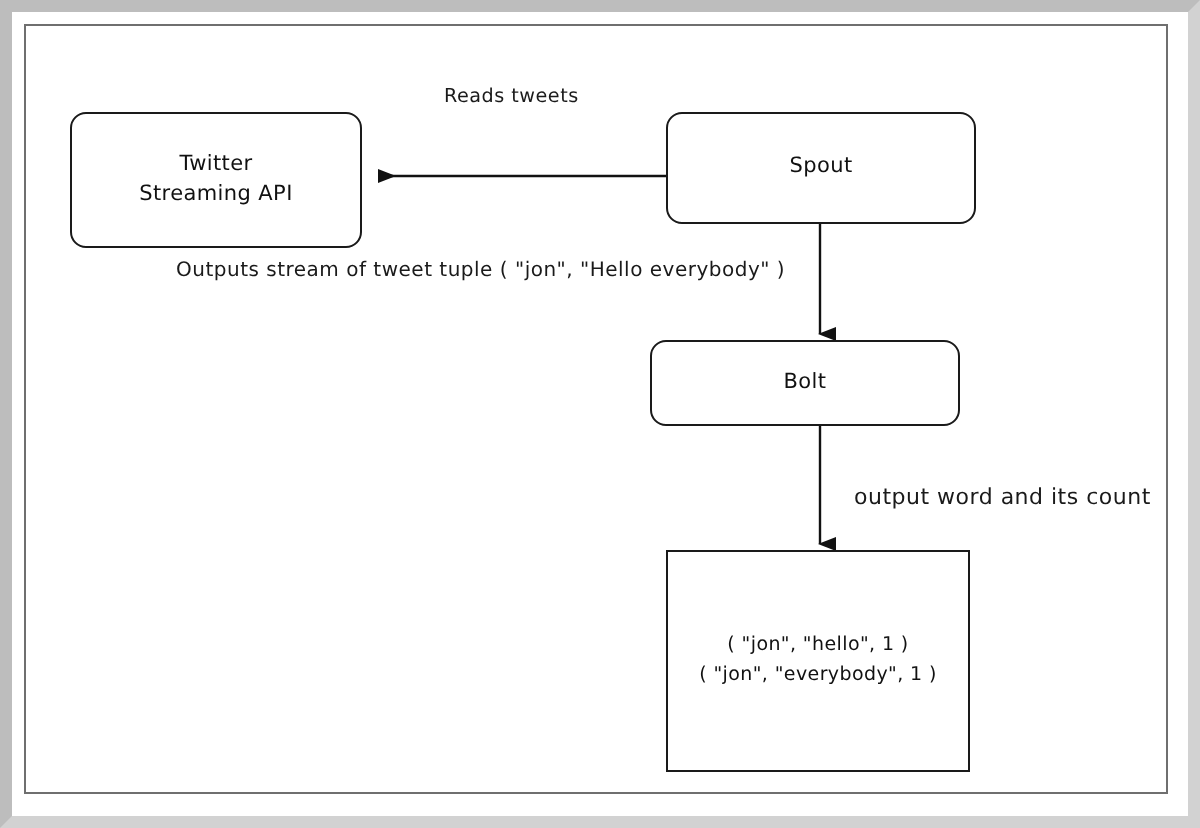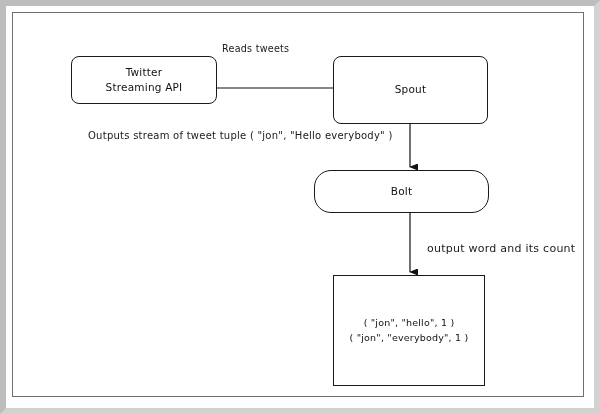--- a/index.html
+++ b/index.html
@@ -59,23 +59,23 @@
     font-size: 10.5px;
     line-height: 1.45;
     letter-spacing: 0.2px;
   }
   .node.rounded { border-radius: 8px; }
   .node.square  { border-radius: 0; }
 
   .node-label { white-space: pre-line; }
 
   
-  #node-twitter { left: 35px;  top: 56px;  width: 146px; height: 48px; margin-left: 36px; }
-  #node-spout   { left: 333px; top: 56px;  width: 155px; height: 68px; }
-  #node-bolt    { left: 314px; top: 170px; width: 175px; height: 43px; border-radius: 17px; }
+  #node-twitter { left: 35px;  top: 56px;  width: 146px; height: 68px; }
+  #node-spout   { left: 333px; top: 56px;  width: 155px; height: 56px; }
+  #node-bolt    { left: 325px; top: 170px; width: 155px; height: 43px; }
   #node-output  { left: 333px; top: 275px; width: 152px; height: 111px; }
 
   #node-output .node-label {
     font-size: 9.5px;
     line-height: 1.55;
     position: relative;
     top: 0px;
   }
 
   

